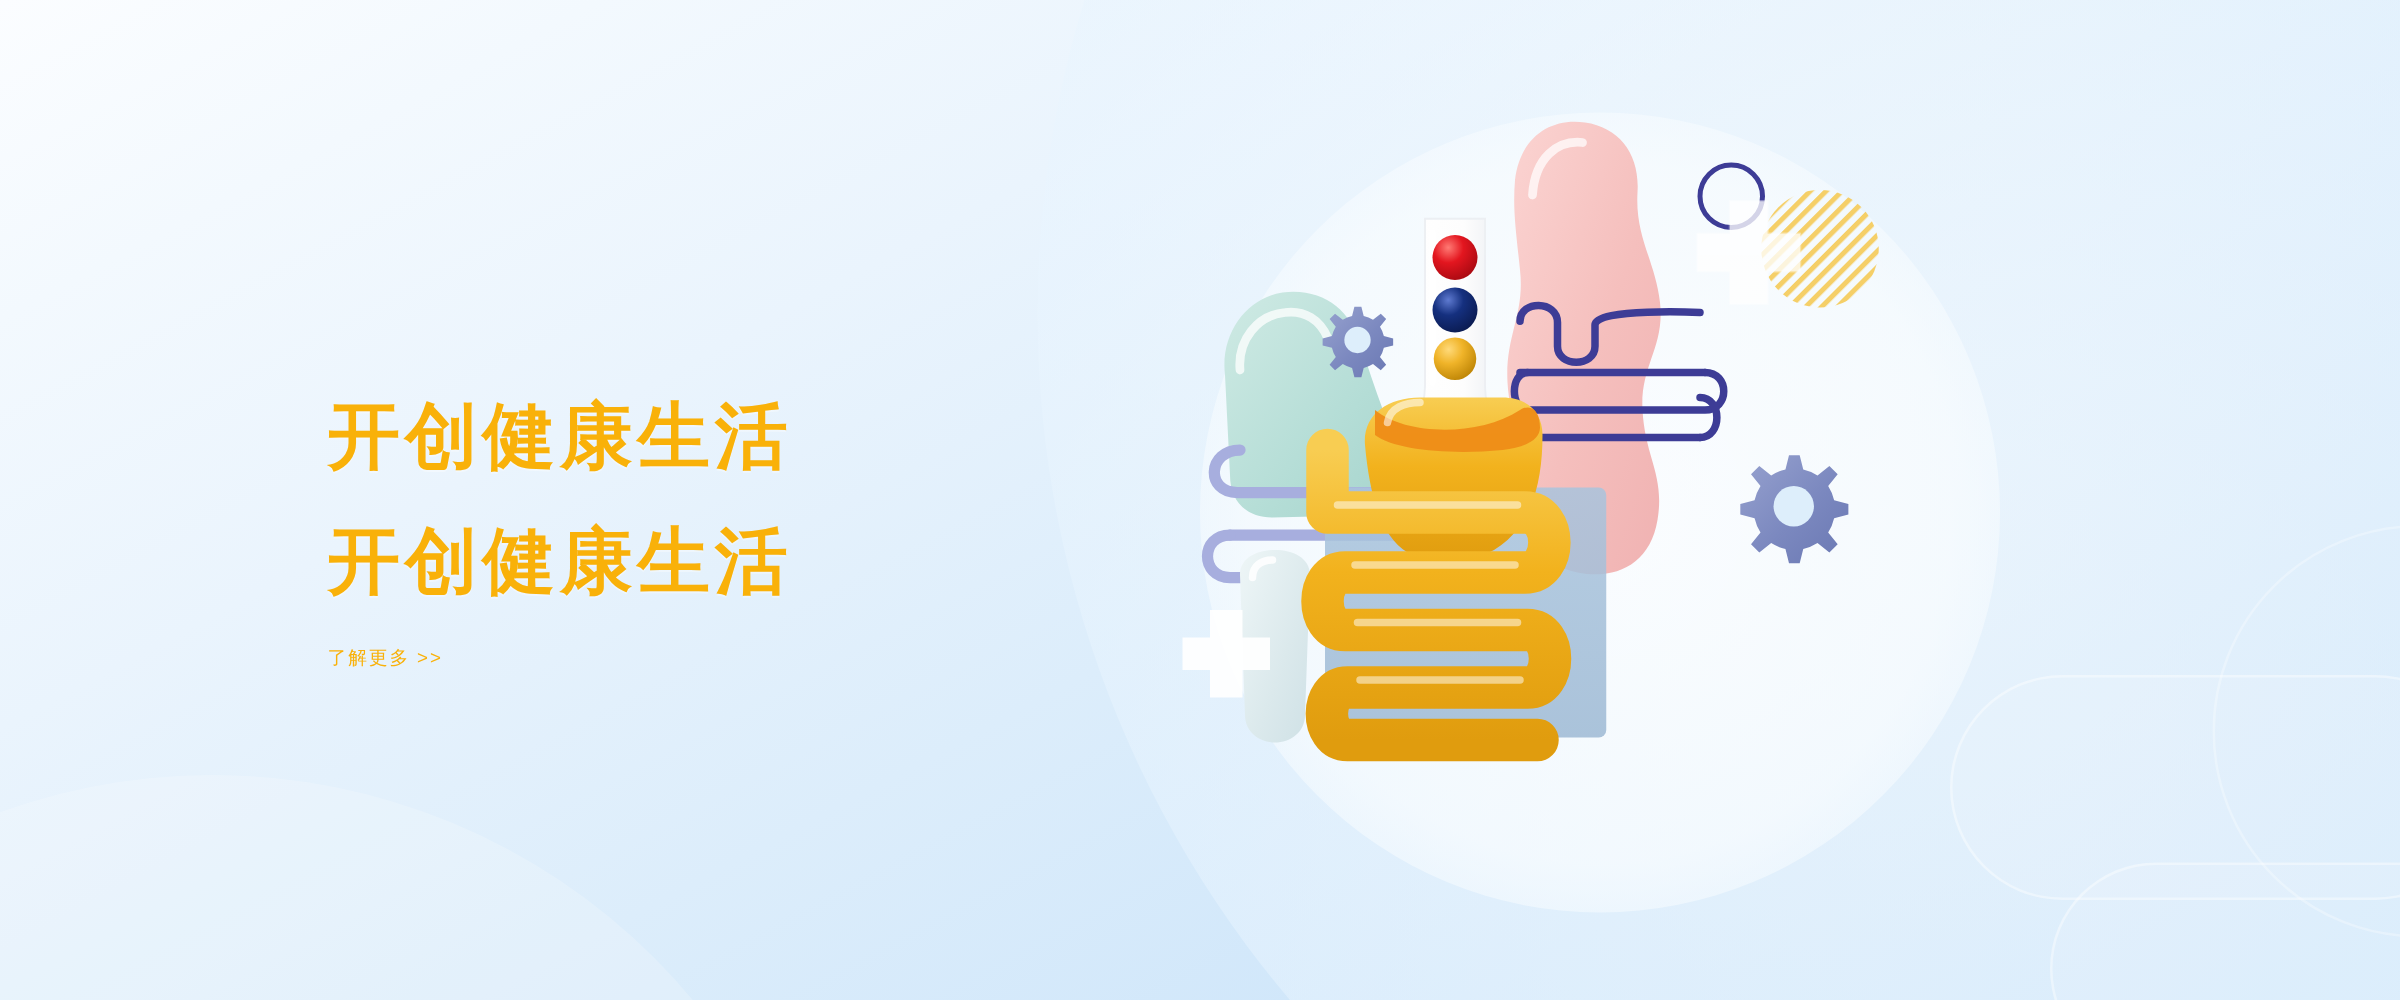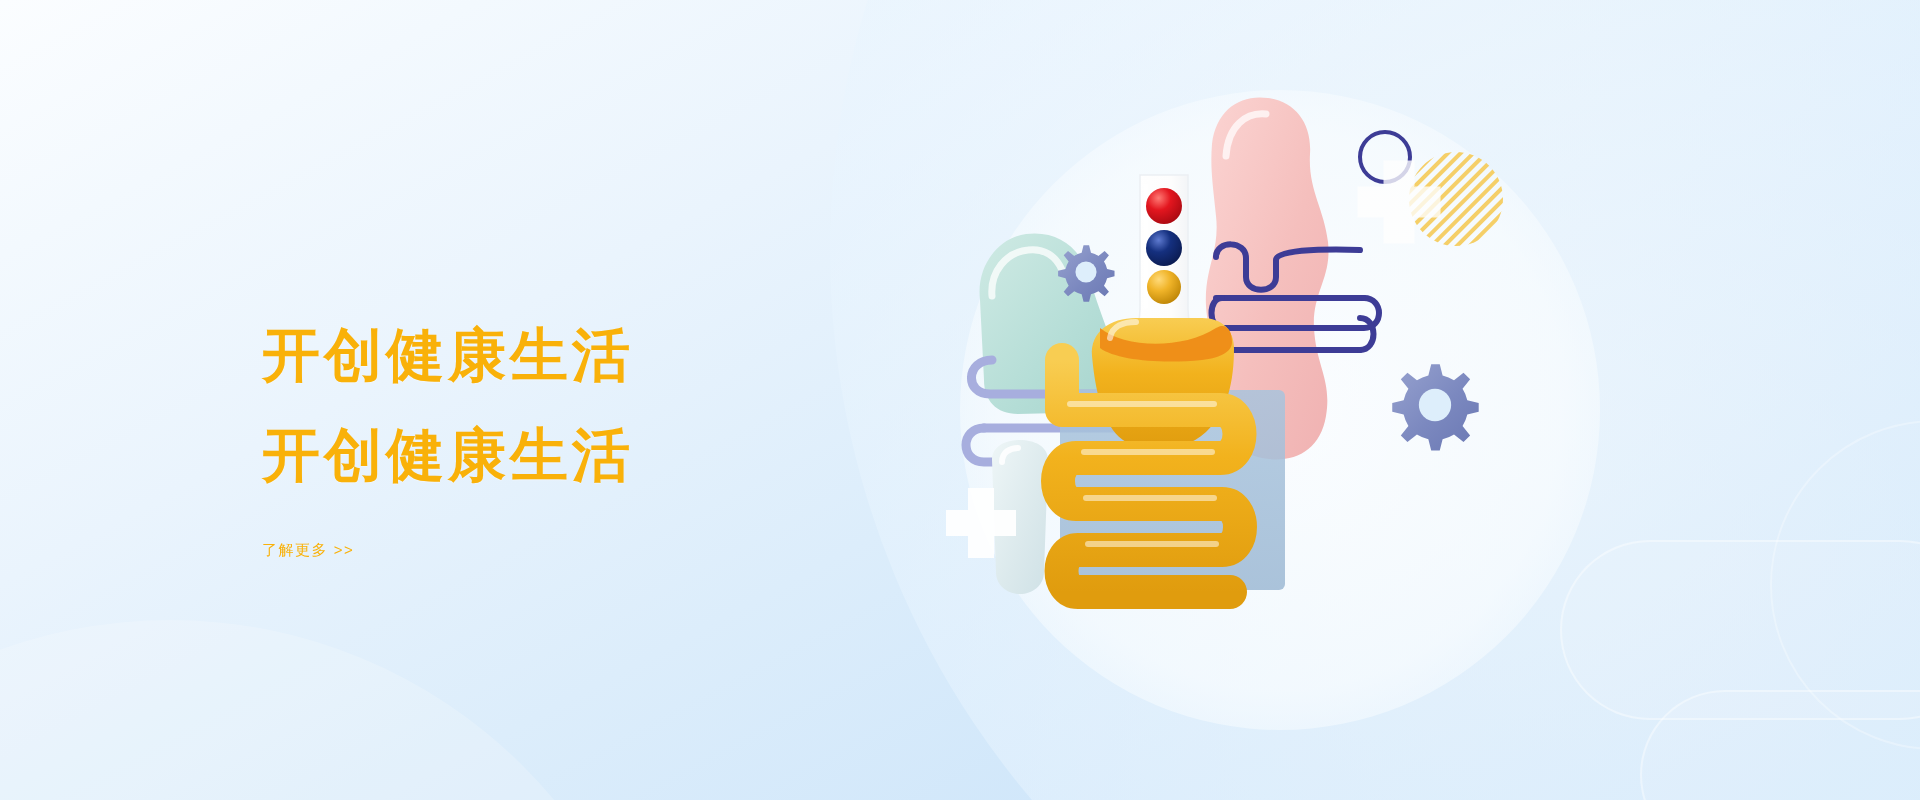--- a/index.html
+++ b/index.html
@@ -58,24 +58,25 @@
     width: 620px;
   }
   .headline {
     color: #f9b109;
     font-size: 58px;
     font-weight: bold;
     line-height: 100px;
     letter-spacing: 4px;
     white-space: nowrap;
     text-shadow: 0 1px 0 rgba(255,255,255,0.35);
+    font-family: Liberation Mono, monospace;
   }
   .more-link {
     display: inline-block;
-    margin-top: 36px;
+    margin-top: 12px;
     color: #f9b109;
     font-size: 15px;
     letter-spacing: 1.5px;
     text-decoration: none;
     cursor: pointer;
     white-space: nowrap;
   }
 
   
   .illus {

